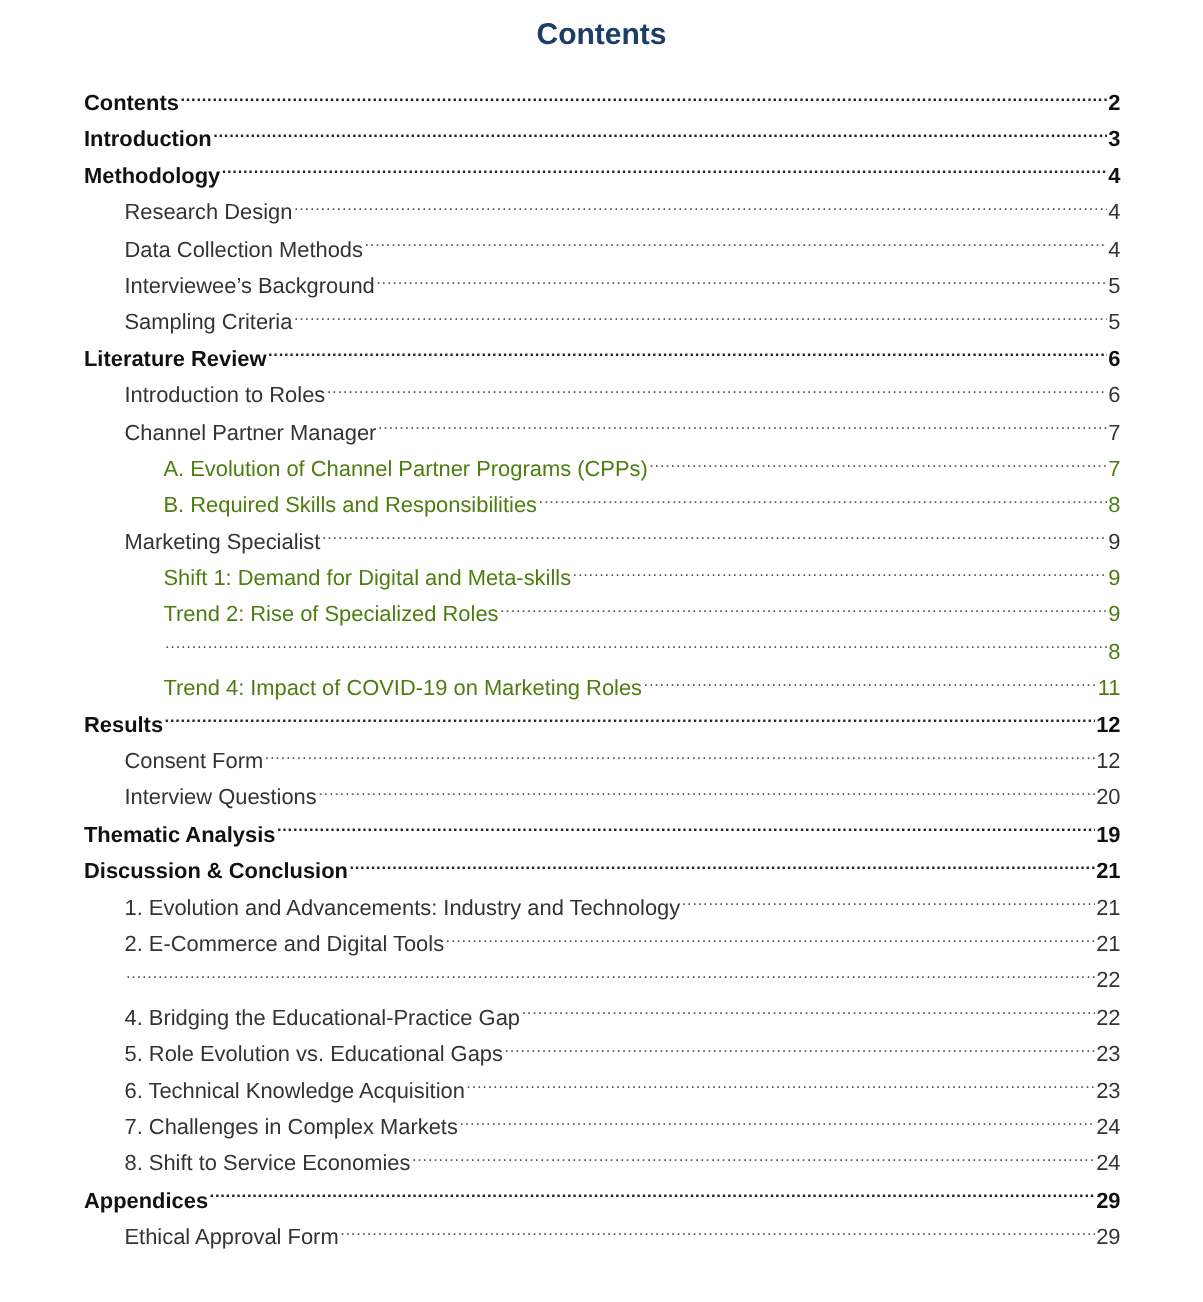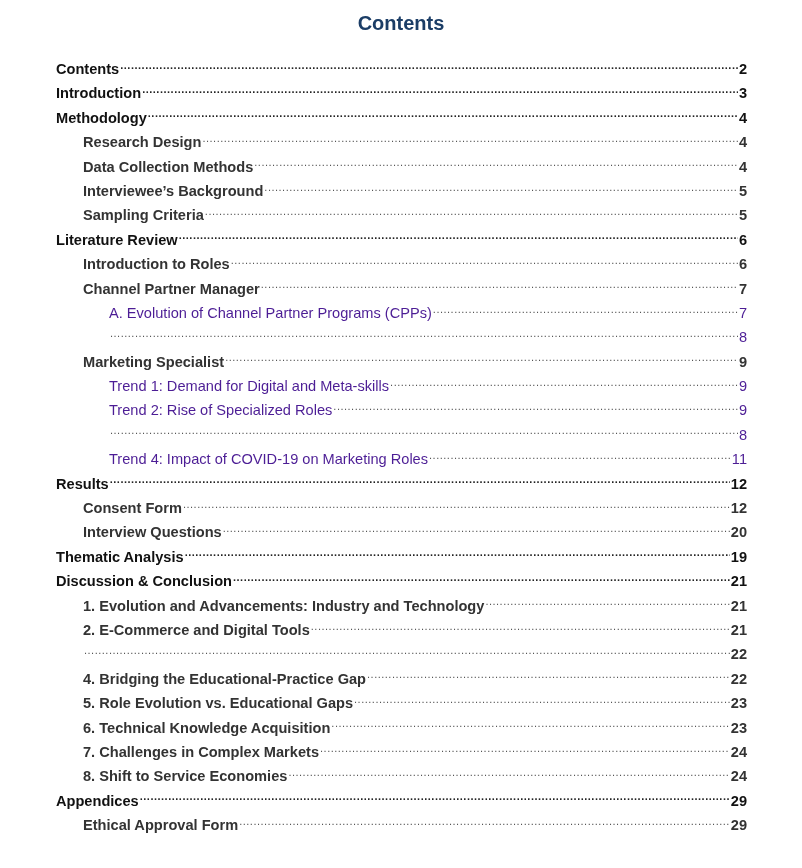--- a/index.html
+++ b/index.html
@@ -1,22 +1,22 @@
 <!DOCTYPE html>
 <html><head>
 <meta charset="utf-8">
 <style>
   html, body { margin:0; padding:0; background:#ffffff; }
   body { width:802px; height:868px; overflow:hidden; font-family:"Liberation Sans", sans-serif; }
   .title { text-align:center; color:#1b3d66; font-weight:bold; font-size:20px; margin:0; padding-top:11px; height:33px; line-height:24px; }
   .toc { position:absolute; left:56px; top:57px; width:691px; }
   .row { display:flex; align-items:baseline; height:24.4px; line-height:24.4px; font-size:14.6px; white-space:nowrap; }
   .row.l0 { font-weight:bold; color:#111111; }
-  .row.l1 { padding-left:27px; color:#333333;font-weight:bold; }
-  .row.l2 { padding-left:53px; color:#4c1d95; }
+  .row.l1 { padding-left:27px; color:#333333; }
+  .row.l2 { padding-left:53px; color:#4d7c0f; }
   .row .lbl { flex:0 0 auto; }
   .row .dots { flex:1 1 auto; overflow:hidden; margin:0 1px; position:relative; height:1em; }
   .row .dots::after { content:"................................................................................................................................................................................................................................................"; position:absolute; left:0; bottom:-3px; letter-spacing:0.5px; font-size:11px; font-weight:bold; color:#222; }
   .row.l1 .dots::after, .row.l2 .dots::after { font-weight:normal; color:#555; }
   .row .pg { flex:0 0 auto; text-align:right; }
 </style>
 </head>
 <body>
 
 <h1 class="title" style="color: rgb(27, 61, 102);">Contents</h1>
@@ -71,30 +71,31 @@
       <span class="lbl">Channel Partner Manager</span>
       <span class="dots"></span>
       <span class="pg">7</span>
     </div>
     <div class="row l2">
       <span class="lbl">A. Evolution of Channel Partner Programs (CPPs)</span>
       <span class="dots"></span>
       <span class="pg">7</span>
     </div>
     <div class="row l2">
+      <span class="lbl">B. Required Skills and Responsibilities</span>
       <span class="dots"></span>
       <span class="pg">8</span>
     </div>
     <div class="row l1">
       <span class="lbl">Marketing Specialist</span>
       <span class="dots"></span>
       <span class="pg">9</span>
     </div>
     <div class="row l2">
-      <span class="lbl">Trend 1: Demand for Digital and Meta-skills</span>
+      <span class="lbl">Shift 1: Demand for Digital and Meta-skills</span>
       <span class="dots"></span>
       <span class="pg">9</span>
     </div>
     <div class="row l2">
       <span class="lbl">Trend 2: Rise of Specialized Roles</span>
       <span class="dots"></span>
       <span class="pg">9</span>
     </div>
     <div class="row l2">
       <span class="dots"></span>

